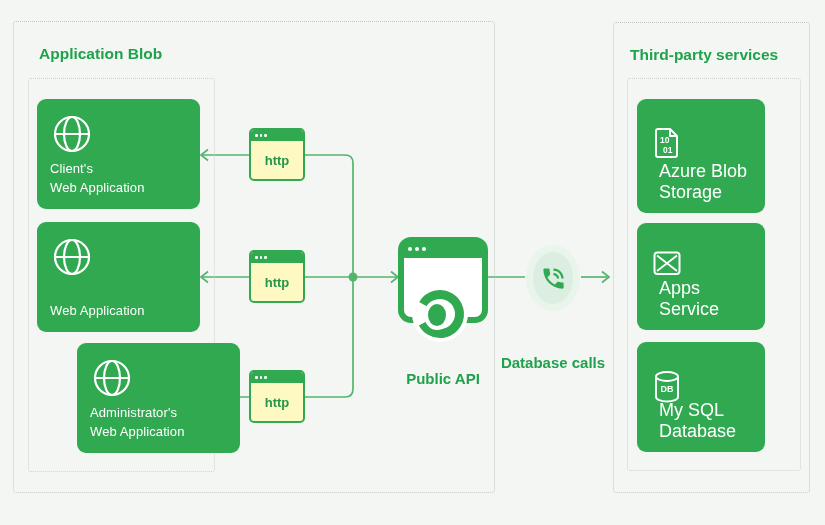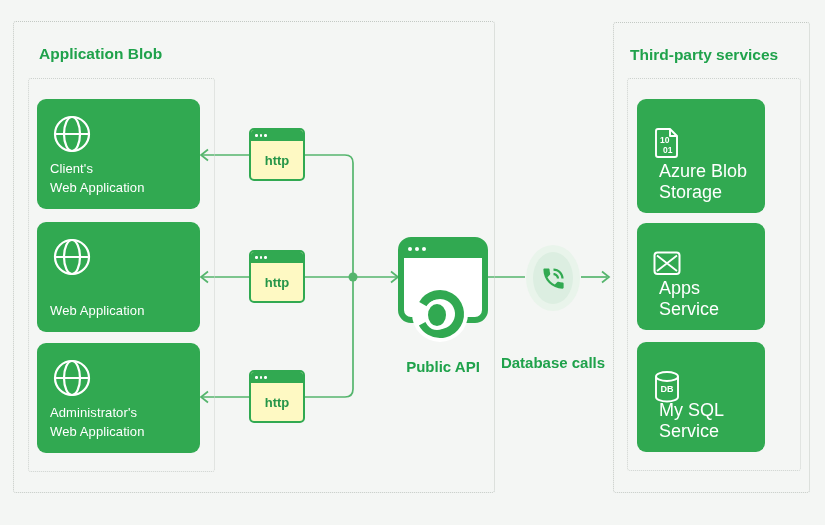--- a/index.html
+++ b/index.html
@@ -40,21 +40,21 @@
 
   .http-node{position:absolute;left:249px;width:56px;height:53px;background:#fef9c3;
     border:2px solid var(--green);border-radius:5px;overflow:hidden;}
   .http-head{height:11px;background:var(--green);display:flex;align-items:center;gap:2px;padding-left:4px;}
   .http-head i{width:2.5px;height:2.5px;border-radius:50%;background:#fff;}
   .http-label{display:flex;align-items:center;justify-content:center;height:38px;
     font-weight:700;font-size:13px;color:var(--http-green);}
 
   .public-api{position:absolute;left:395px;top:236px;width:96px;text-align:center;}
   .node-label{font-size:15px;font-weight:700;color:var(--title-green);white-space:nowrap;}
-  .public-api .node-label{margin-top:8px;}
+  .public-api .node-label{margin-top:20px;}
 
   .internal-calls{position:absolute;left:493px;top:245px;width:120px;}
   .phone-ellipse-outer{position:absolute;left:33px;top:0;width:54px;height:66px;border-radius:50%;
     background:var(--phone-bg-outer);}
   .phone-ellipse-inner{position:absolute;left:40px;top:7px;width:40px;height:52px;border-radius:50%;
     background:var(--phone-bg-inner);display:flex;align-items:center;justify-content:center;}
   .internal-calls .node-label{position:absolute;top:109px;width:120px;text-align:center;}
 </style>
 </head>
 <body>
@@ -110,21 +110,21 @@
         <circle cx="21" cy="21" r="17"></circle>
           <ellipse cx="21" cy="21" rx="8" ry="17"></ellipse>
           <path d="M4,21 H38"></path>
       </g>
     </svg>
     <div class="card-lines">
       <div>Web Application</div>
     </div>
   </div>
 
-  <div class="card app-card" style="top:343px;">
+  <div class="card app-card" style="top:343px;margin-left:40px;">
     <svg class="icon" width="42" height="42" viewBox="0 0 42 42">
       <g stroke="#fff" stroke-width="2.2" fill="none">
         <circle cx="21" cy="21" r="17"></circle>
           <ellipse cx="21" cy="21" rx="8" ry="17"></ellipse>
           <path d="M4,21 H38"></path>
       </g>
     </svg>
     <div class="card-lines">
       <div>Administrator's</div>
       <div>Web Application</div>
@@ -204,16 +204,16 @@
     </svg>
     <div class="svc-label">Apps Service</div>
   </div>
 
   <div class="card svc-card" style="top:342px;">
     <svg class="icon" width="28" height="34" viewBox="0 0 28 34">
       <ellipse cx="14" cy="6.5" rx="11" ry="4.5" fill="none" stroke="#fff" stroke-width="1.9"></ellipse>
       <path d="M3,6.5 V27 a11,4.5 0 0 0 22,0 V6.5" fill="none" stroke="#fff" stroke-width="1.9"></path>
       <text x="14" y="22" text-anchor="middle" font-size="9" font-weight="700" fill="#fff" font-family="Liberation Sans, sans-serif">DB</text>
     </svg>
-    <div class="svc-label">My SQL Service</div>
+    <div class="svc-label">My SQL Database</div>
   </div>
 
 </div>
 
 </body></html>

